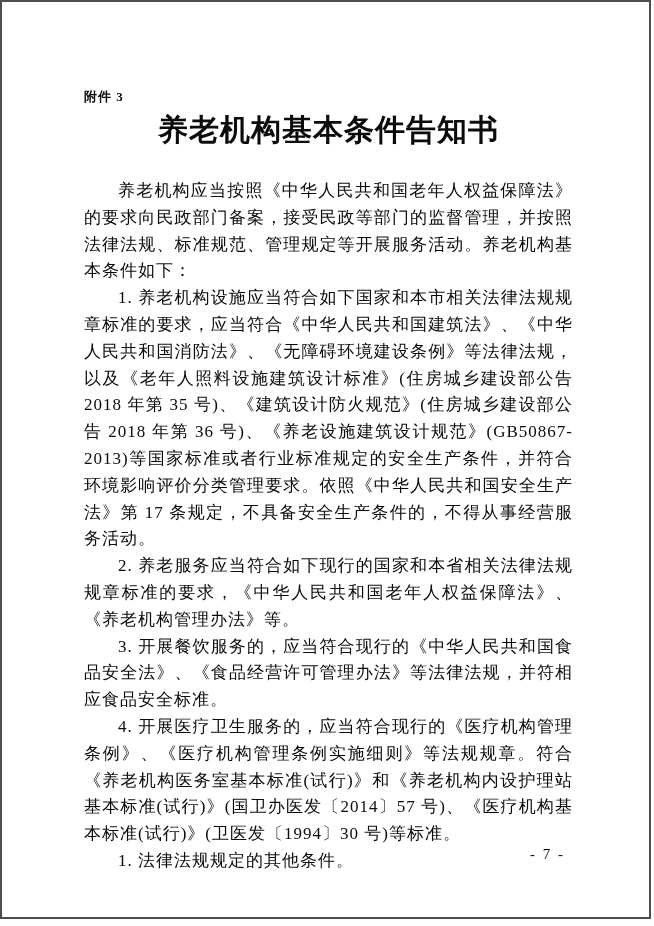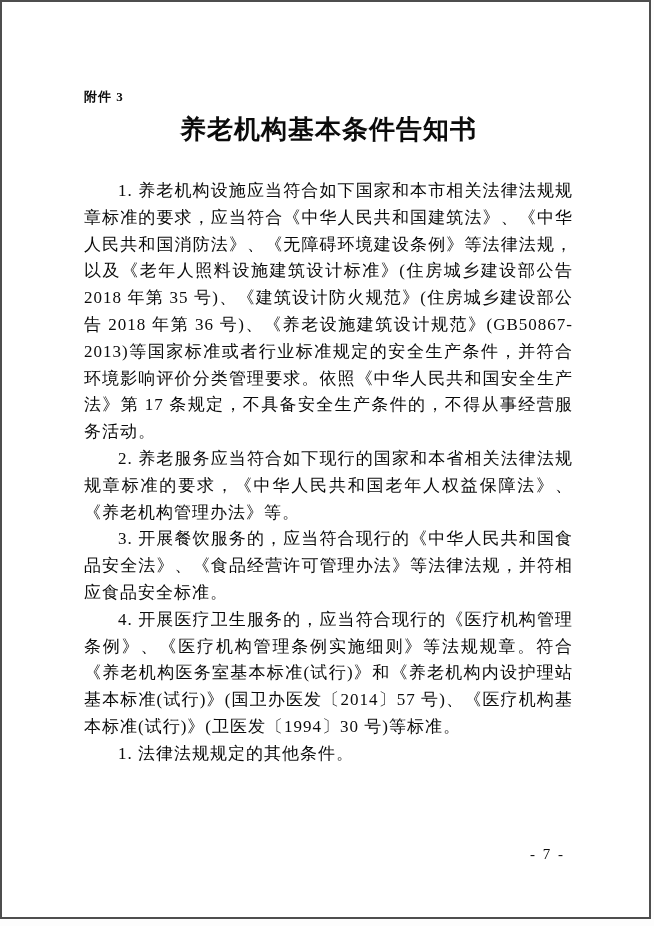--- a/index.html
+++ b/index.html
@@ -35,21 +35,21 @@
   }
   .attachment-label {
     font-size: 13px;
     font-weight: bold;
     line-height: 18px;
     letter-spacing: 1px;
   }
   .doc-title {
     margin-top: 6px;
     text-align: center;
-    font-size: 26px;
+    font-size: 30px;
     font-weight: bold;
     line-height: 36px;
     letter-spacing: 1px;
   }
   .body-text {
     margin-top: 30px;
     font-size: 17px;
     line-height: 26.8px;
     letter-spacing: 1px;
     text-align: justify;
@@ -70,20 +70,21 @@
 </style>
 </head>
 <body>
 
 <div class="viewport">
   <div class="page">
     <div class="content">
       <div class="attachment-label">附件 3</div>
       <div class="doc-title">养老机构基本条件告知书</div>
       <div class="body-text">
+        <p>养老机构应当按照《中华人民共和国老年人权益保障法》的要求向民政部门备案，接受民政等部门的监督管理，并按照法律法规、标准规范、管理规定等开展服务活动。养老机构基本条件如下：</p>
         <p>1. 养老机构设施应当符合如下国家和本市相关法律法规规章标准的要求，应当符合《中华人民共和国建筑法》、《中华人民共和国消防法》、《无障碍环境建设条例》等法律法规，以及《老年人照料设施建筑设计标准》(住房城乡建设部公告 2018 年第 35 号)、《建筑设计防火规范》(住房城乡建设部公告 2018 年第 36 号)、《养老设施建筑设计规范》(GB50867-2013)等国家标准或者行业标准规定的安全生产条件，并符合环境影响评价分类管理要求。依照《中华人民共和国安全生产法》第 17 条规定，不具备安全生产条件的，不得从事经营服务活动。</p>
         <p>2. 养老服务应当符合如下现行的国家和本省相关法律法规规章标准的要求，《中华人民共和国老年人权益保障法》、《养老机构管理办法》等。</p>
         <p>3. 开展餐饮服务的，应当符合现行的《中华人民共和国食品安全法》、《食品经营许可管理办法》等法律法规，并符相应食品安全标准。</p>
         <p>4. 开展医疗卫生服务的，应当符合现行的《医疗机构管理条例》、《医疗机构管理条例实施细则》等法规规章。符合《养老机构医务室基本标准(试行)》和《养老机构内设护理站基本标准(试行)》(国卫办医发〔2014〕57 号)、《医疗机构基本标准(试行)》(卫医发〔1994〕30 号)等标准。</p>
         <p>1. 法律法规规定的其他条件。</p>
       </div>
     </div>
     <div class="page-number">- 7 -</div>
   </div>
 </div>

